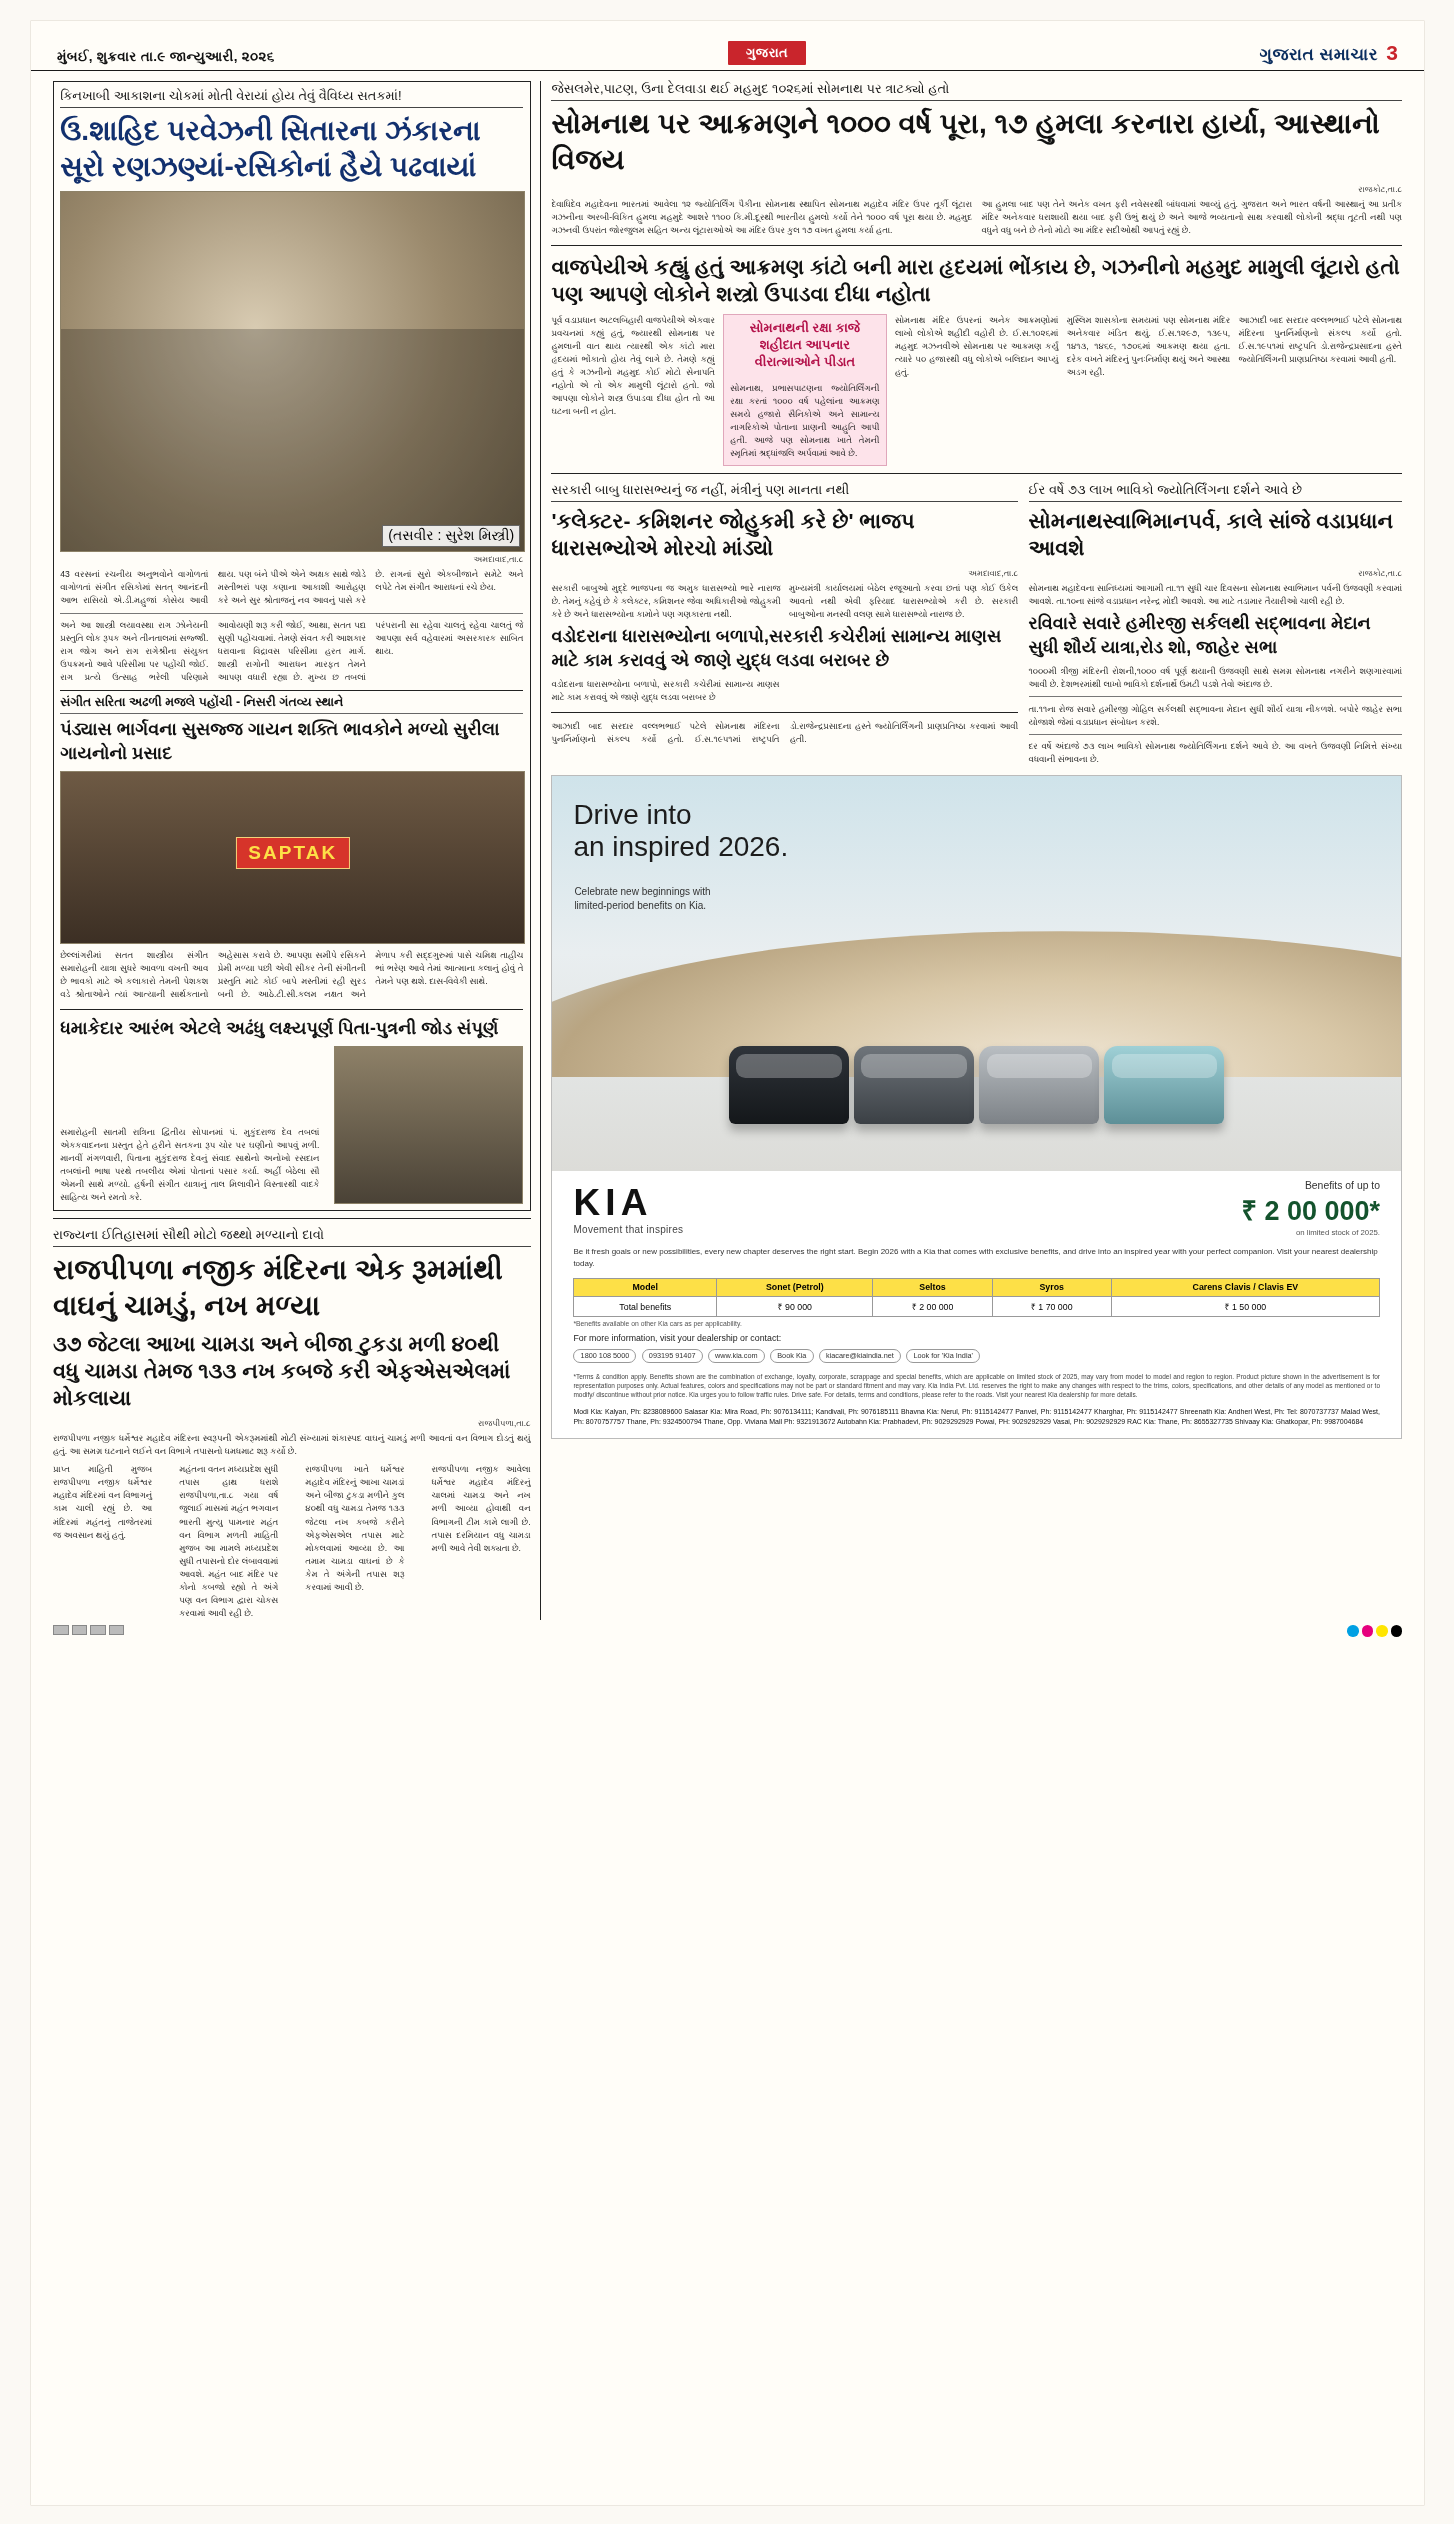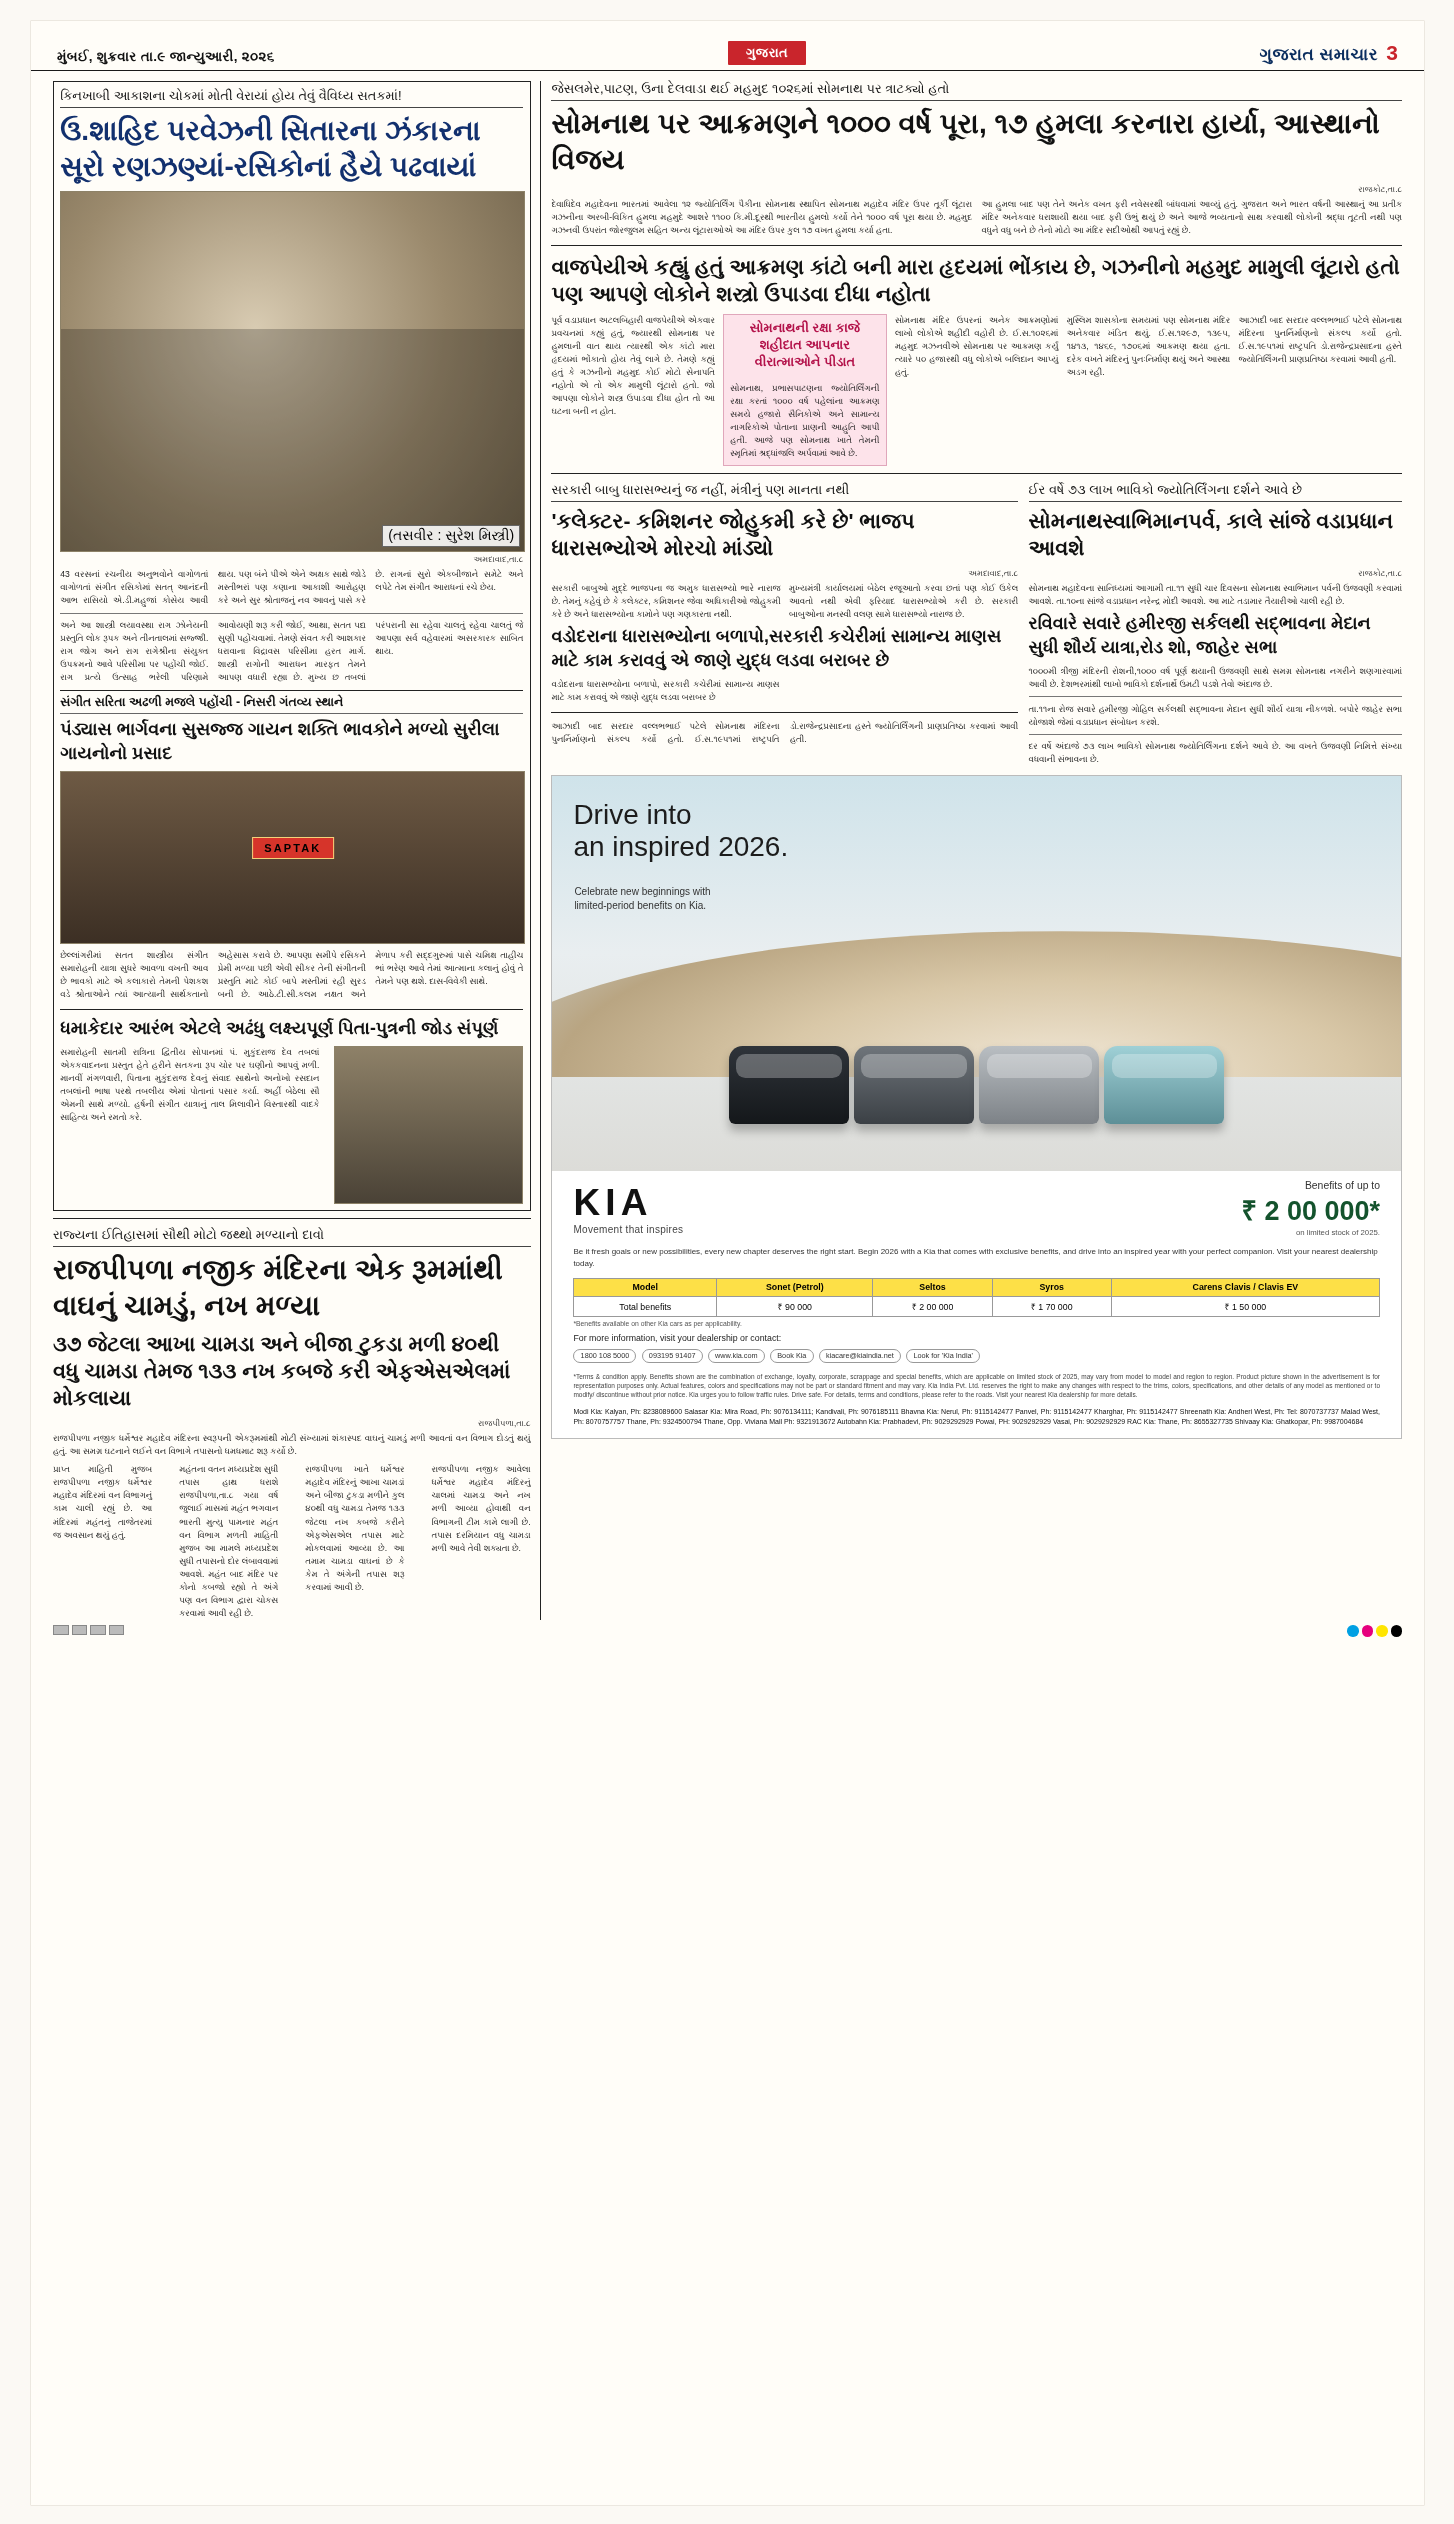--- a/index.html
+++ b/index.html
@@ -22,21 +22,21 @@
   .hl-big{font-size:28px;line-height:1.28;font-weight:bold;color:#111;margin:2.1px 0 6.2px 0;}
   .hl-big.blue{color:#12306e;}
   .hl-mid{font-size:21px;line-height:1.3;font-weight:bold;color:#111;margin:5.2px 0 6.2px 0;}
   .hl-sub{font-size:17.7px;line-height:1.35;font-weight:bold;color:#111;margin:4.2px 0 5.2px 0;}
   .photo{width:100%;background:linear-gradient(160deg,#b9a98e,#8a7a61);position:relative;overflow:hidden;border:0.5px solid #8d8268;}
   .photo .cap{position:absolute;right:4.2px;bottom:4.2px;background:rgba(255,255,255,.88);font-size:14px;padding:1.6px 5.2px;border:0.5px solid #666;}
   .sitar-photo{height:359px;background:radial-gradient(circle at 42% 38%, #d8cbb2 0%, #9b8a6d 55%, #6d6049 100%);}
   .saptak-photo{height:171px;background:linear-gradient(180deg,#6e5a44 0%,#3c2f24 100%);}
   .tabla-photo{height:171px;background:linear-gradient(180deg,#8e8168 0%,#4a4236 100%);}
   .silhouette{position:absolute;left:0;right:0;bottom:0;height:62%;background:rgba(0,0,0,.22);}
-  .sign-box{position:absolute;left:50%;top:38%;transform:translateX(-50%);background:#d6342a;color:#000000;font-weight:bold;font-size:11px;letter-spacing:2.1px;padding:4.2px 11.4px;border:1.6px solid #f3d27a;}
+  .sign-box{position:absolute;left:50%;top:38%;transform:translateX(-50%);background:#d6342a;color:#fde047;font-weight:bold;font-size:19px;letter-spacing:2.1px;padding:4.2px 11.4px;border:1.6px solid #f3d27a;}
   .txt{font-size:8.6px;line-height:1.52;color:#1a1a1a;text-align:justify;}
   .cols2{column-count:2;column-gap:10.4px;}
   .cols3{column-count:3;column-gap:9.4px;}
   .rule{border-top:1px solid #222;margin:7.3px 0;}
   .rule-thin{border-top:0.5px solid #777;margin:5.2px 0;}
   .byline{font-size:8.3px;text-align:right;color:#333;margin:2.1px 0 3.1px 0;}
   .kicker{font-size:12.5px;font-weight:bold;color:#111;border-top:1px solid #222;border-bottom:0.5px solid #666;padding:3.1px 0;margin:6.2px 0 4.2px 0;}
   .pinkbox{background:#fde3ea;border:0.5px solid #e0a7bb;padding:5.2px 6.2px;box-sizing:border-box;}
   .pinkbox .t{font-size:13px;font-weight:bold;color:#b3124a;line-height:1.3;text-align:center;margin-bottom:11px;}
   .box-outline{border:1px solid #222;padding:6.2px;box-sizing:border-box;}
@@ -106,21 +106,21 @@
 
         <div class="kicker">સંગીત સરિતા અઢળી મજલે પહોંચી - નિસરી ગંતવ્ય સ્થાને</div>
         <div class="hl-sub">પંડ્યાસ ભાર્ગવના સુસજ્જ ગાયન શક્તિ ભાવકોને મળ્યો સુરીલા ગાયનોનો પ્રસાદ</div>
         <div class="photo saptak-photo">
           <div class="sign-box">SAPTAK</div>
         </div>
         <div class="txt cols3" style="margin-top:5.2px">છેલ્લાંગરીમાં સતત શાસ્ત્રીય સંગીત સમારોહની યાત્રા સુધરે આવળા વખતી આવ છે ભાવકો માટે એ કલાકારો તેમની પેશકશ વડે શ્રોતાઓને ત્યાં આત્યાની સાર્થકતાનો અહેસાસ કરાવે છે. આપણા સમીપે રસિકને પ્રેમી મળ્યા પછી એવી સીકર તેની સંગીતની પ્રસ્તુતિ માટે કોઈ બાપે મસ્તીમાં રહી સુરડ બની છે. આઠે.ટી.સી.કલમ નક્ષત અને મેળાપ કરી સદ્દગુરુમાં પાસે ચમિક્ષ તાહીચ ભાં ભરેણ આવે તેમાં આત્માના કલાનું હોવું તે તેમને પણ થશે. દાસ-વિવેકી સાથે.</div>
 
         <div class="rule"></div>
         <div class="hl-sub">ધમાકેદાર આરંભ એટલે અઢંધુ લક્ષ્યપૂર્ણ પિતા-પુત્રની જોડ સંપૂર્ણ</div>
-        <div style="display:flex;gap:15px;align-items:flex-start">
+        <div style="display:flex;gap:15px;align-items:flex-end">
           <div class="txt" style="flex:1">સમારોહની સાતમી રાત્રિના દ્વિતીય સોપાનમાં પં. મુકુંદરાજ દેવ તબલાં એકકવાદનના પ્રસ્તુત હેતે હરીને સતકના રૂપ ચોર પર ઘણીનો આપવું મળી. માનવીં મંગળવારી, પિતાના મુકુંદરાજ દેવનું સંવાદ સાથેનો અનોખો રસદાન તબલાંની ભાષા પરથે તબલીય એમાં પોતાનાં પસાર કર્યા. અહીં બેઠેલા સૌ એમની સાથે મળ્યો. હર્ષની સંગીત યાત્રાનું તાલ મિલાવીને વિસ્તારથી વાદકે સાહિત્ય અને રમતો કરે.</div>
           <div class="photo tabla-photo" style="width:187px;flex:0 0 187px;height:156px"></div>
         </div>
       </div>
 
       <div class="rule"></div>
 
       <div>
         <div class="hl-strap">રાજ્યના ઈતિહાસમાં સૌથી મોટો જથ્થો મળ્યાનો દાવો</div>
         <div class="hl-big">રાજપીપળા નજીક મંદિરના એક રૂમમાંથી વાઘનું ચામડું, નખ મળ્યા</div>

